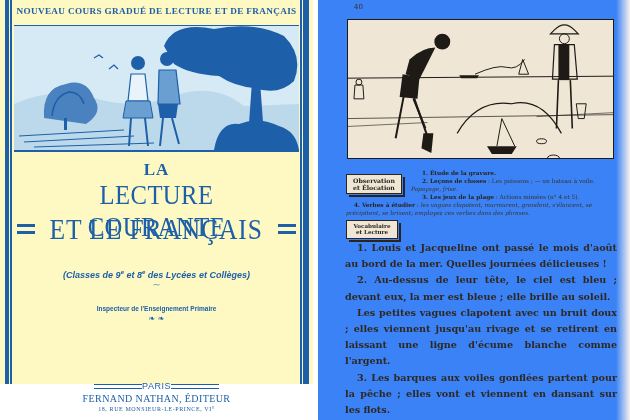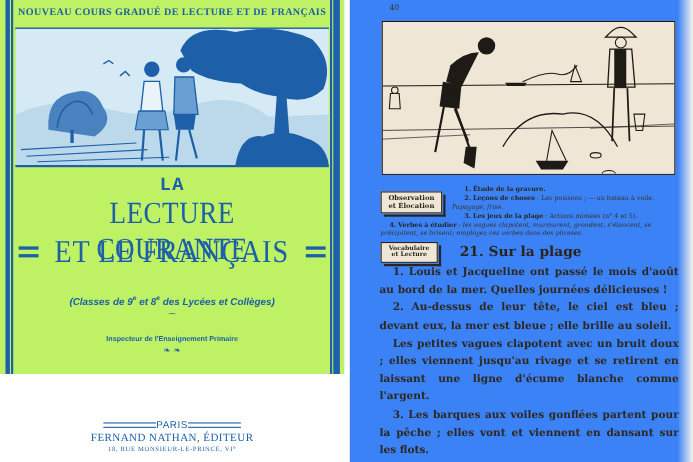--- a/index.html
+++ b/index.html
@@ -1,40 +1,40 @@
 <!DOCTYPE html>
 <html><head>
 <meta charset="utf-8">
 <style>
   * { margin:0; padding:0; box-sizing:border-box; }
   html, body { width:630px; height:420px; overflow:hidden; background:#ffffff; }
   body { position:relative; font-family:"DejaVu Serif", serif; }
 
   
   .cover {
-    position:absolute; left:0; top:0; width:313px; height:340px;
-    background:#bef264;
+    position:absolute; left:0; top:0; width:313px; height:384px;
+    background:#fef9c3;
   }
   .cover .stripe { position:absolute; top:0; bottom:0; background:#1d5fa8; }
   .cover .inner-frame {
     position:absolute; left:14px; top:0; width:285px; height:420px;
   }
   .cover-top {
     position:absolute; left:0; right:0; top:6px; text-align:center;
     font-family:"Liberation Serif", serif; font-weight:bold;
     font-size:9.2px; letter-spacing:0.35px; color:#1d5fa8;
   }
   .cover-rule { position:absolute; left:0; right:0; height:2px; background:#1d5fa8; }
   .illustration {
     position:absolute; left:0; right:0; top:26px; height:124px; overflow:hidden;
   }
   .illustration svg { width:100%; height:100%; display:block; }
   .t-la {
     position:absolute; left:0; right:0; top:160px; text-align:center;
-    font-family:Liberation Mono, monospace; font-weight:bold;
+    font-family:Liberation Serif, serif; font-weight:bold;
     font-size:17px; letter-spacing:1px; color:#1d5fa8;
   }
   .t-lecture {
     position:absolute; left:0; right:0; top:179px; text-align:center;
     font-family:"Liberation Serif", serif; font-size:28px; letter-spacing:0.5px;
     color:#1d5fa8; transform:scaleX(0.88); transform-origin:center;
   }
   .t-francais-row {
     position:absolute; left:0; right:0; top:213px; height:32px;
     display:flex; justify-content:center; align-items:center; gap:0;
@@ -247,21 +247,20 @@
   <div class="exercise" style="left:104px;top:178px;"><b>2.</b> <b>Leçons de choses</b><span> : Les poissons ; — un bateau à voile.</span></div>
   <div class="exercise" style="left:93px;top:186px;"><i>Papayage, frise.</i></div>
   <div class="exercise" style="left:104px;top:194px;"><b>3.</b> <b>Les jeux de la plage</b><span> : Actions mimées (n° 4 et 5).</span></div>
   <div class="exercise" style="left:36px;top:202px;"><b>4.</b> <b>Verbes à étudier</b><i> : les vagues clapotent, murmurent, grondent, s'élancent, se</i></div>
   <div class="exercise" style="left:28px;top:210px;"><i>précipitent, se brisent; employez ces verbes dans des phrases.</i></div>
 
   <div class="label-box lb-voc">
     <div>Vocabulaire</div>
     <div>et Lecture</div>
   </div>
-  <div class="lesson-title">21. Sur la plage</div>
 
   <div class="body-text">
     <p>1. Louis et Jacqueline ont passé le mois d'août au bord de la mer. Quelles journées délicieuses !</p>
     <p>2. Au-dessus de leur tête, le ciel est bleu ; devant eux, la mer est bleue ; elle brille au soleil.</p>
     <p>Les petites vagues clapotent avec un bruit doux ; elles viennent jusqu'au rivage et se retirent en laissant une ligne d'écume blanche comme l'argent.</p>
     <p>3. Les barques aux voiles gonflées partent pour la pêche ; elles vont et viennent en dansant sur les flots.</p>
     <p>Au loin passent de grands navires aux cheminées fumantes.</p>
   </div>
 
   <div class="page-fade"></div>

